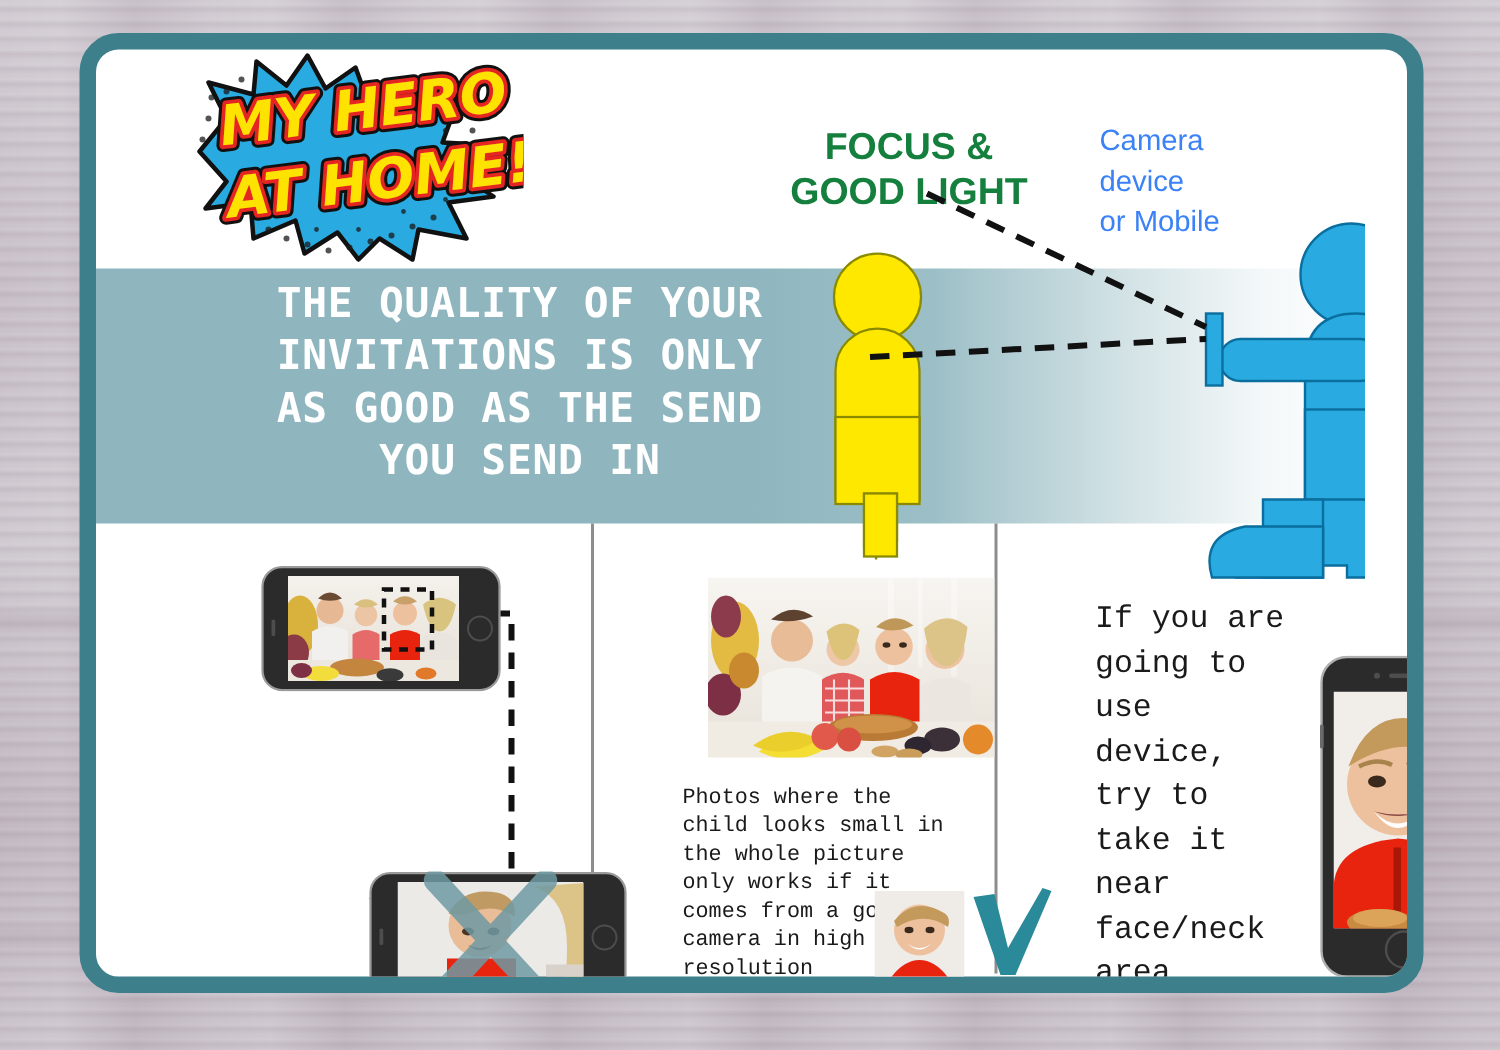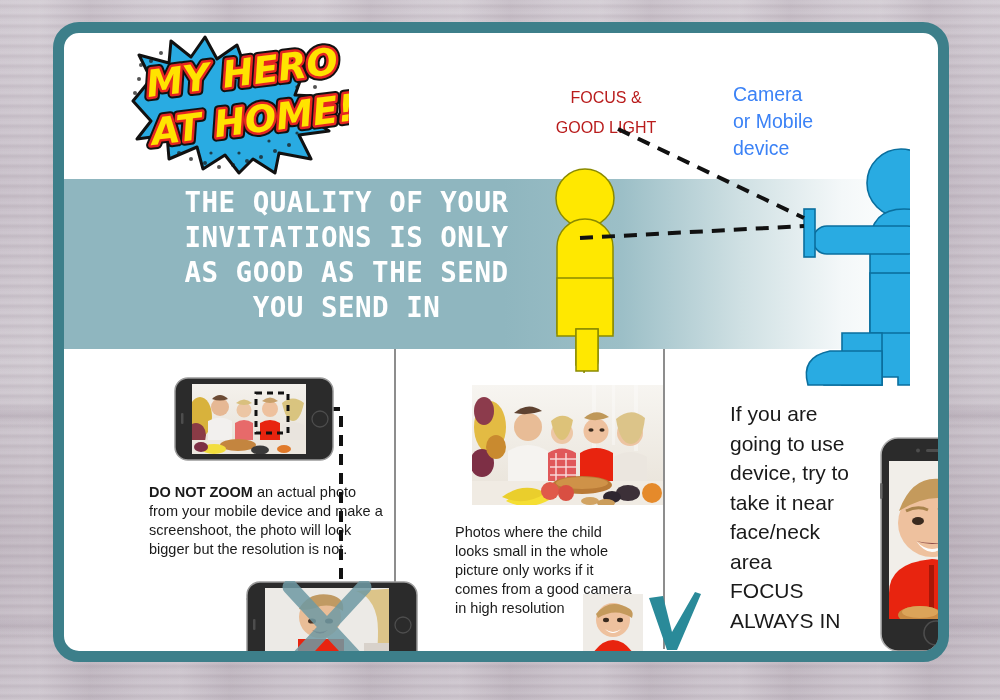--- a/index.html
+++ b/index.html
@@ -58,37 +58,37 @@
     text-align:center; color:#ffffff;
     font-family:"DejaVu Sans Mono", monospace;
     font-weight:bold; font-size:27.5px; line-height:35px;
     letter-spacing:0.5px;
   }
   #headline-text div{ white-space:nowrap; }
 
   
   #focus-label{
     position:absolute; left:452px; top:50px; width:180px;
-    text-align:center; color:#b91c1c;
-    font-weight:normal; font-size:16px; line-height:30px;
+    text-align:center; color:#15803d;
+    font-weight:bold; font-size:25px; line-height:30px;
   }
   #camera-label{
     position:absolute; left:669px; top:48px; width:140px;
     color:#3b82f6; font-size:19.5px; line-height:27px;
   }
 
   
   #scene-svg{ position:absolute; left:0; top:0; width:846px; height:640px; pointer-events:none; }
 
   
   .divider{ position:absolute; width:2px; background:#8d8d8d; top:316px; height:300px; }
   #divider-1{ left:330px; }
   #divider-2{ left:599px; }
 
-  .panel{ position:absolute; }
+  .panel{ position:absolute;font-family:Liberation Mono, monospace; }
   #panel-left  { left:12px;  top:318px; width:316px; height:300px; }
   #panel-mid   { left:334px; top:318px; width:262px; height:300px; }
   #panel-right { left:603px; top:318px; width:243px; height:300px; }
 
   .body-text{ color:#1a1a1a; font-size:14.5px; line-height:19px; }
   .body-text b{ font-weight:bold; }
 
   
   #phone-top{ position:absolute; left:98px; top:26px; width:160px; height:84px; }
   #donotzoom-text{ position:absolute; left:73px; top:132px; width:240px; }
@@ -170,22 +170,22 @@
       <div>YOU SEND IN</div>
     </div>
   </div>
 
   <div id="focus-label">
     <div>FOCUS &amp;</div>
     <div>GOOD LIGHT</div>
   </div>
   <div id="camera-label">
     <div>Camera</div>
+    <div>device</div>
     <div>or Mobile</div>
-    <div>device</div>
   </div>
 
   <svg id="scene-svg" viewBox="0 0 846 640">
 
     <g stroke="#8a8a00" stroke-width="1.5">
       <circle cx="521" cy="165" r="29" fill="#ffe800"></circle>
       <path d="M493,214 a28,28 0 0 1 56,0 v86 h-56 z" fill="#ffe800"></path>
       <rect x="493" y="245" width="56" height="58" fill="#ffe800"></rect>
       <path d="M512,296 h22 v32 q0,6 -6,6 h-2 q-6,0 -6,6 v-8 h-8 z" fill="#ffe800"></path>
       <rect x="512" y="296" width="22" height="42" fill="#ffe800"></rect>
@@ -267,23 +267,20 @@
           <ellipse cx="40" cy="72" rx="12" ry="5" fill="#f2dd3c"></ellipse>
           <ellipse cx="86" cy="73" rx="9" ry="4.5" fill="#3a3a3a"></ellipse>
           <ellipse cx="110" cy="72" rx="7" ry="4" fill="#e07a2a"></ellipse>
           <ellipse cx="27" cy="70" rx="7" ry="5" fill="#7d2f45"></ellipse>
         </g>
 
         <rect x="82" y="16" width="32" height="40" fill="none" stroke="#111" stroke-width="3" stroke-dasharray="6 5"></rect>
       </svg>
     </div>
 
-    <div id="donotzoom-text" class="body-text">
-      <b>DO NOT ZOOM</b><span> an actual photo from your mobile device and make a screenshoot, the photo will look bigger but the resolution is not.</span>
-    </div>
 
     <div id="phone-bottom">
       <svg viewBox="0 0 172 88" width="172" height="88">
         <rect x="1" y="1" width="170" height="86" rx="13" fill="#2b2b2b" stroke="#9a9a9a" stroke-width="1.5"></rect>
         <circle cx="157" cy="44" r="8" fill="#2b2b2b" stroke="#4d4d4d" stroke-width="1.3"></circle>
         <rect x="7" y="38" width="2.5" height="11" rx="1" fill="#4d4d4d"></rect>
         <defs>
               <clipPath id="scr2">
                 <rect x="19" y="7" width="124" height="74"></rect>
               </clipPath>

